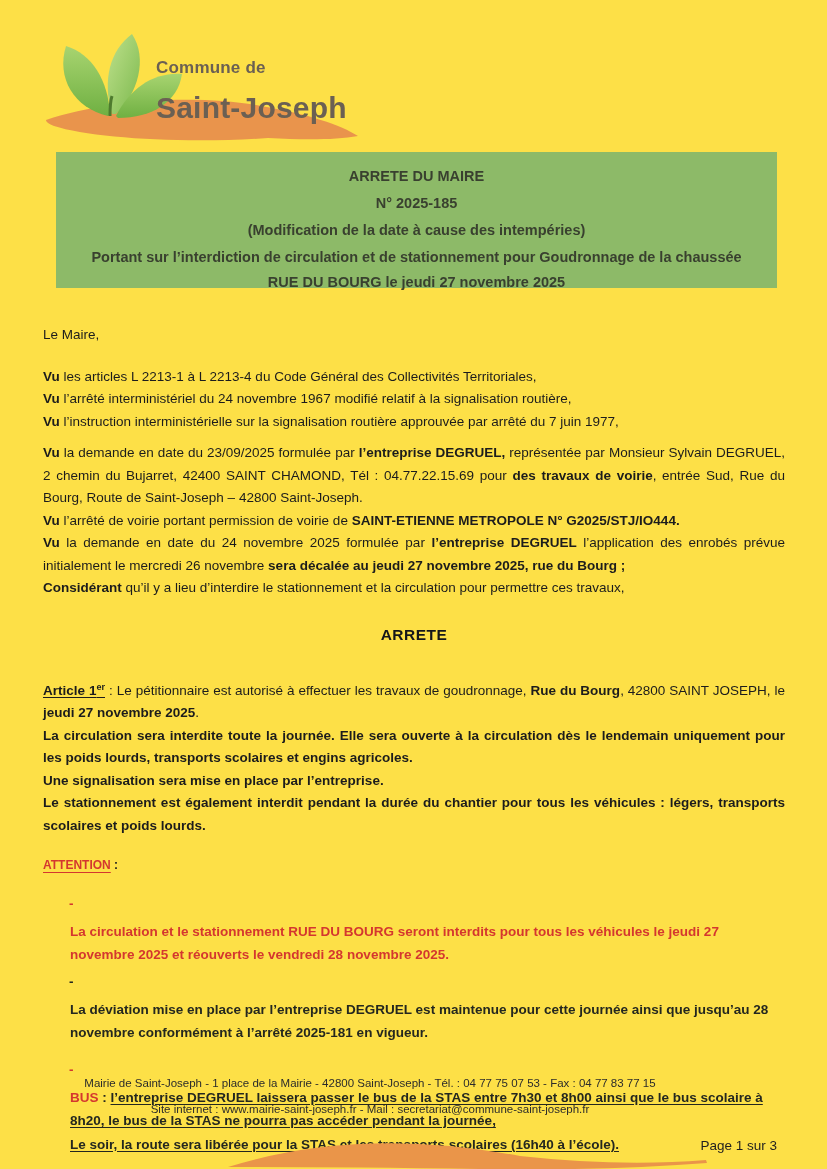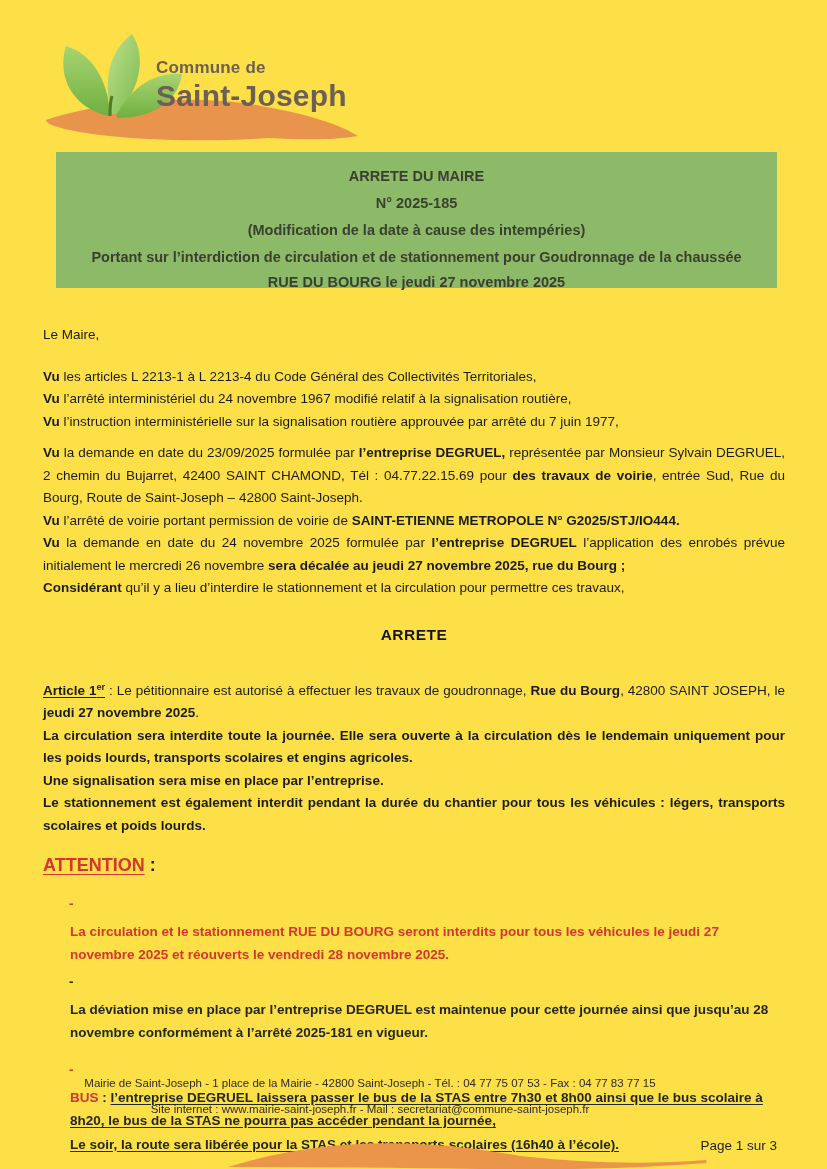--- a/index.html
+++ b/index.html
@@ -8,21 +8,21 @@
   .page {
     position:relative; width:827px; height:1169px; margin:0 auto;
     background:#fde047; overflow:hidden;
   }
 
   
   .logo { position:absolute; left:36px; top:28px; width:340px; height:120px; }
   .logo svg { position:absolute; left:0; top:0; }
   .logo-text { position:absolute; left:120px; top:30px; color:#6b6053; }
   .logo-line1 { display:block; font-size:17px; font-weight:600; letter-spacing:0.2px; }
-  .logo-line2 { display:block; font-size:30px; font-weight:700; letter-spacing:0.2px; margin-top:1px; }
+  .logo-line2 { display:block; font-size:30px; font-weight:700; letter-spacing:0.2px; margin-top:13px; }
 
   
   .green-box {
     position:absolute; left:56px; top:152px; width:721px; height:136px;
     background:#8dba68; color:#39402f; text-align:center;
     font-weight:700; font-size:14.5px; padding-top:11px; line-height:27px;
   }
   .gb-l4 { padding:0 34px; line-height:25px; margin-top:1px; }
 
   
@@ -34,21 +34,21 @@
   .b { font-weight:700; }
   .u { text-decoration:underline; text-underline-offset:2px; }
   .vu-group { margin-top:19px; }
   .blk { margin-top:9px; }
   .arrete-h { text-align:center; font-weight:700; font-size:15.5px; letter-spacing:0.5px; margin-top:24px; color:#15161a;}
   .art { margin-top:29px; }
   sup { font-size:9px; vertical-align:super; }
 
   
   .red { color:#d4372f; }
-  .attention-h { margin-top:17px; font-size:18px; font-weight:700; }
+  .attention-h { margin-top:17px; font-size:12px; font-weight:700; }
   .attention-h .hd { color:#d4372f; text-decoration:underline; text-underline-offset:3px; }
   .bullets { margin-top:15px; }
   .bullet { display:flex; line-height:23.5px; font-weight:700; margin-bottom:3px; }
   .bullet .dash { width:27px; flex:none; padding-left:26px; }
   .bullet .txt { flex:1; padding-right:4px;margin-top:28px; }
   .dark-b { color:#24271f; }
   .bus { margin-top:13px; }
 
   
   .footer { position:absolute; left:0; top:1070px; width:740px; text-align:center;

